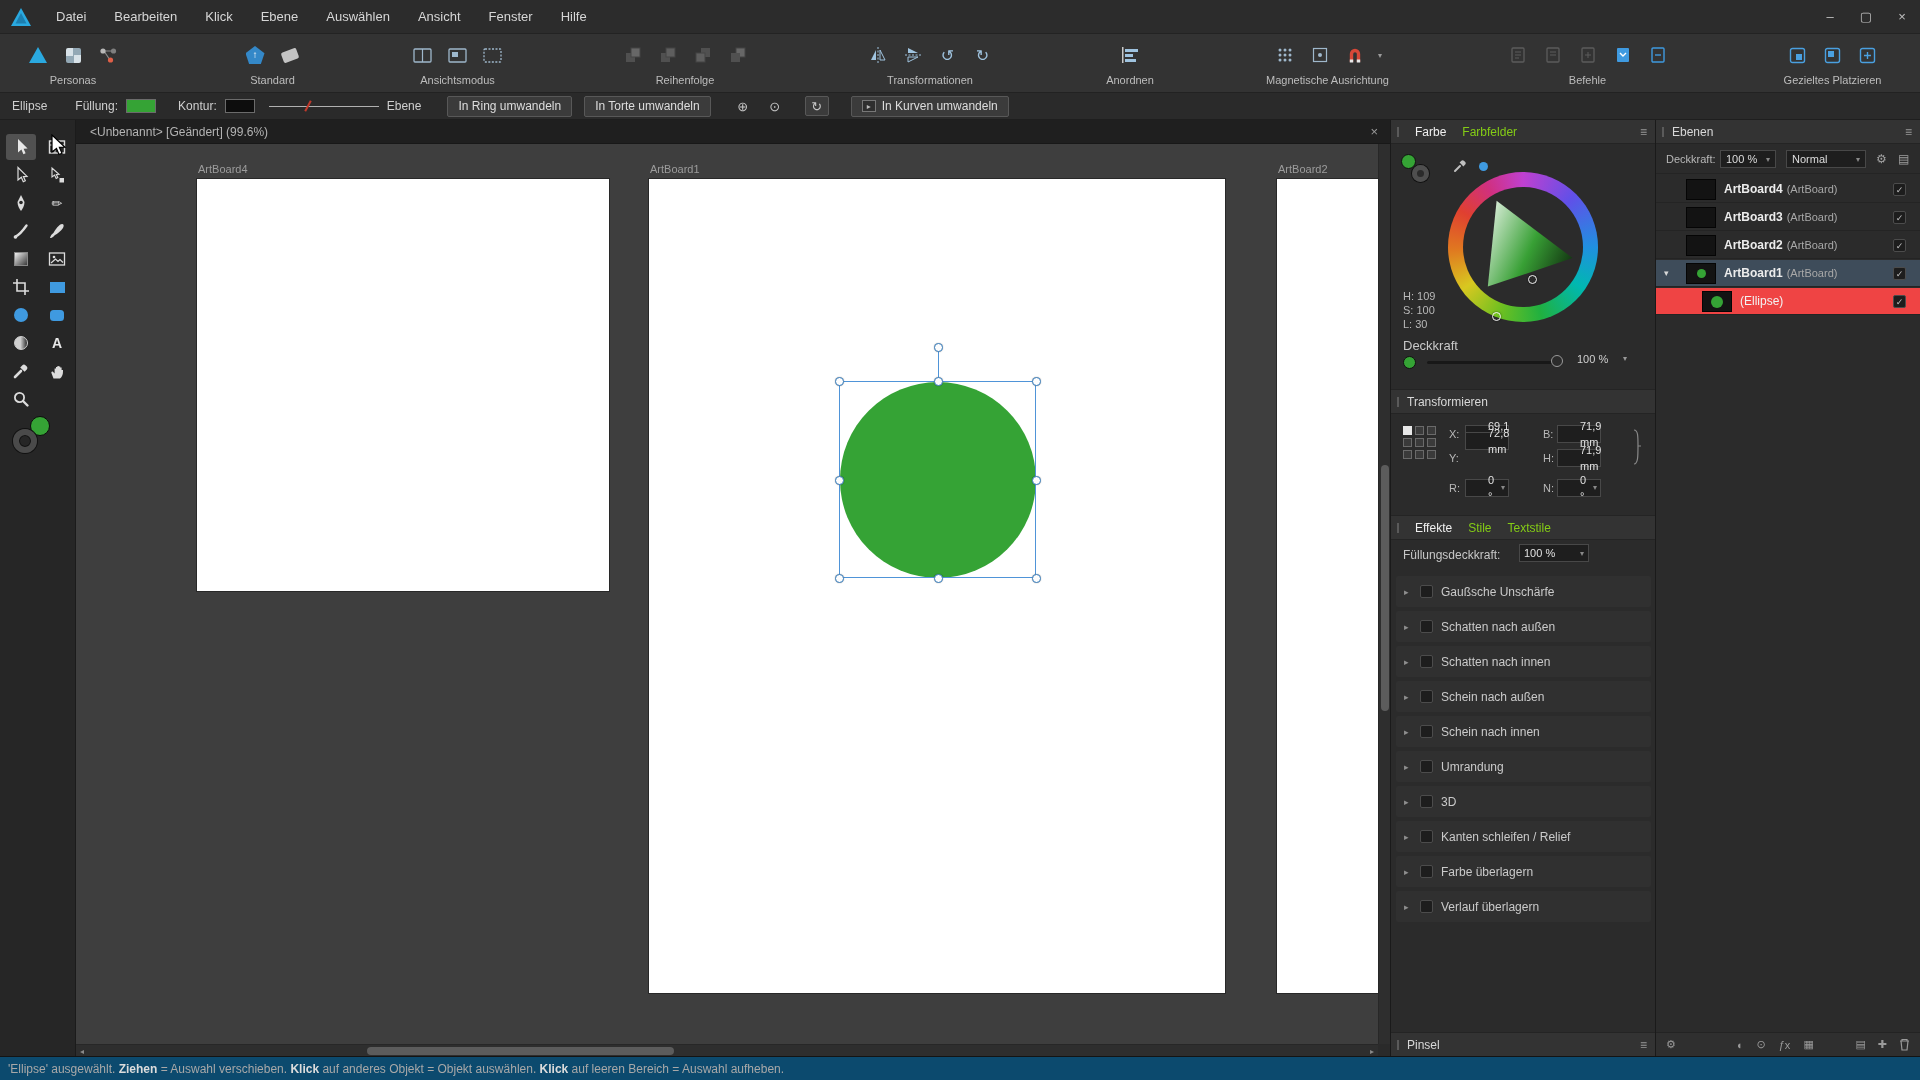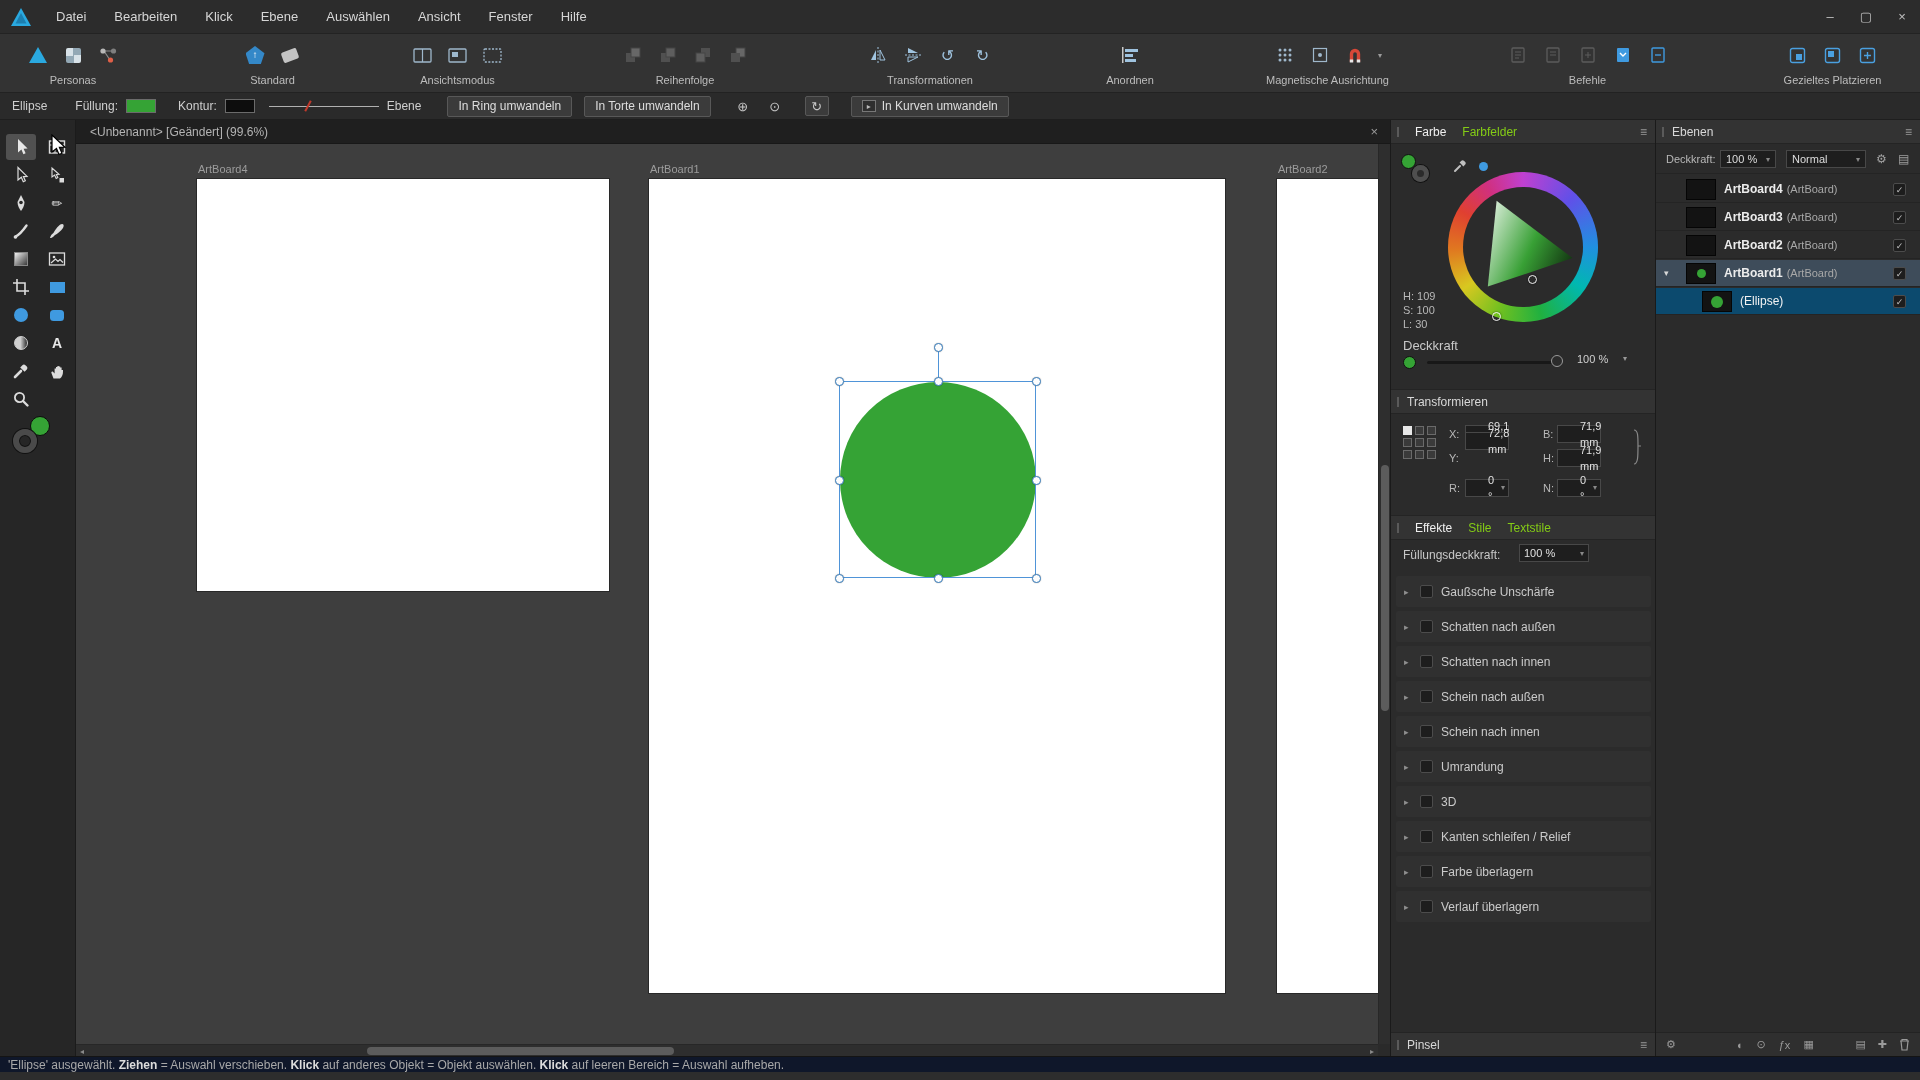--- a/index.html
+++ b/index.html
@@ -150,29 +150,29 @@
 .lrow{position:absolute;left:0;width:100%;height:27px;border-bottom:1px solid #242424}
 .lrow .caret{position:absolute;left:8px;top:8px;font-size:9px;color:#d8d8d8}
 .lrow .thumb{position:absolute;left:30px;top:3px;width:30px;height:21px;background:#131313;border:1px solid #050505;
   display:flex;align-items:center;justify-content:center}
 .lrow .dot{width:9px;height:9px;border-radius:50%}
 .lrow .dot.big{width:12px;height:12px}
 .lrow .name{position:absolute;left:68px;top:6px;font-weight:bold;font-size:12px;color:#ececec;white-space:nowrap}
 .lrow .type{font-weight:normal;color:#a8a8a8;font-size:11px;margin-left:4px}
 .lrow .vis{position:absolute;right:14px;top:7px}
 .lrow.parent-selected{background:#3e4c5a}
-.lrow.selected{background:#0c4a6e}
+.lrow.selected{background:#ef4444}
 .lrow.child .thumb{left:46px}
 .lrow.child .name{left:84px;font-weight:normal;color:#f2f2f2}
 #layers-bottom{position:absolute;left:0;bottom:0;width:100%;height:24px;background:#2f2f2f;border-top:1px solid #232323;
   display:flex;align-items:center;gap:13px;padding:0 10px;color:#9a9a9a;font-size:11px}
 #layers-bottom .right{margin-left:auto;display:flex;gap:12px;align-items:center}
 
 
-#statusbar{position:absolute;left:0;top:1056px;width:100%;height:16px;background:#0f172a;border-top:1px solid #141414;
+#statusbar{position:absolute;left:0;top:1056px;width:100%;height:24px;background:#0c4a6e;border-top:1px solid #141414;
   display:flex;align-items:center;padding-left:8px;font-size:12px;color:#a8a8a8;white-space:pre}
 #statusbar .b{font-weight:bold;color:#dcdcdc}
 
 #cursor{position:absolute;left:48px;top:134px;z-index:60}
 svg{display:block}
 </style>
 </head>
 <body>
 
 <div id="app">

